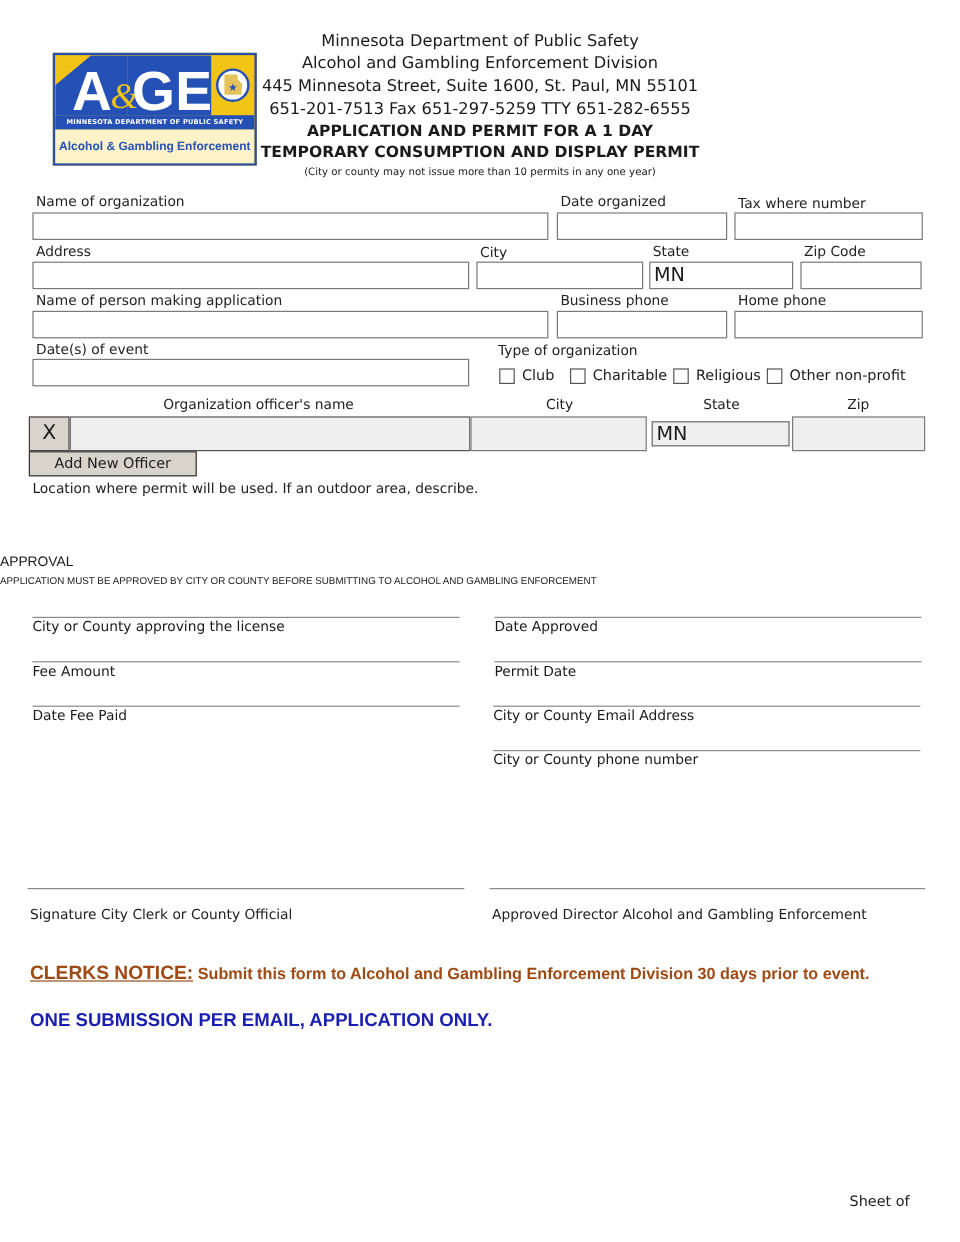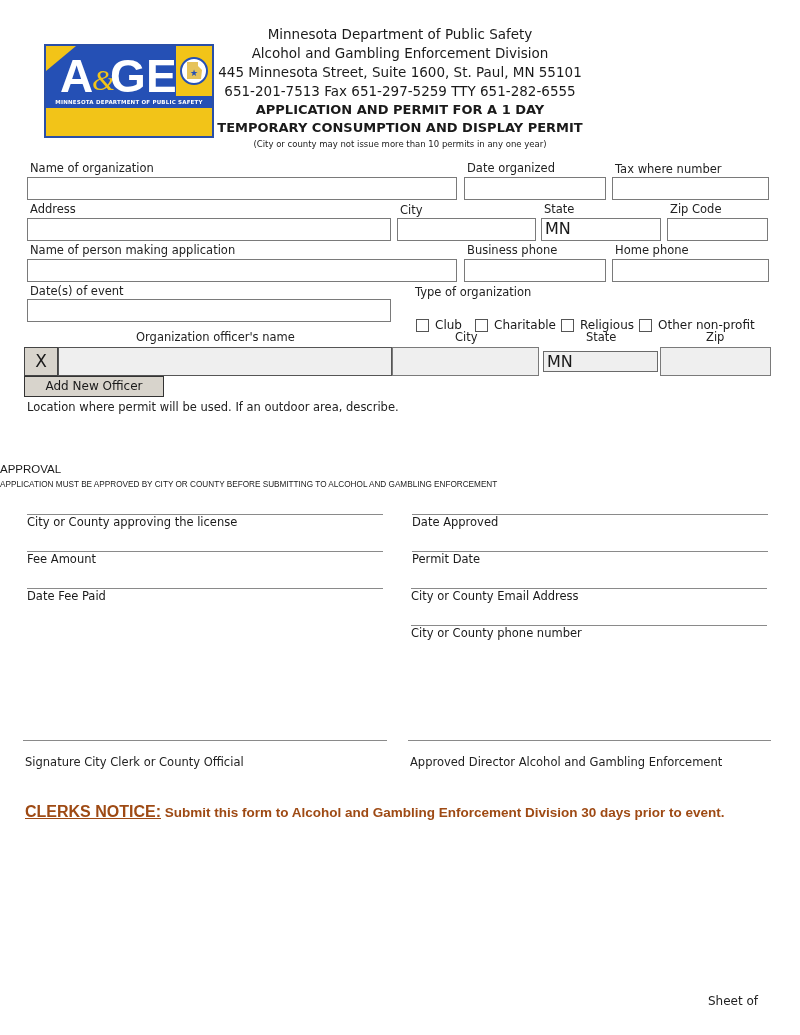--- a/index.html
+++ b/index.html
@@ -8,21 +8,21 @@
   .hdr-line { position: absolute; left: 200px; width: 400px; text-align: center; white-space: nowrap; }
   .hdr-norm { font-size: 13.5px; }
   .hdr-bold { font-size: 13px; font-weight: bold; }
   .hdr-small { font-size: 8.5px; }
   .lbl { position: absolute; font-size: 11.5px; white-space: nowrap; color: #222; }
   .field { position: absolute; box-sizing: border-box; border: 1.5px solid #7a7a7a; background: #fff;
            font-size: 16px; padding: 0 3px; }
   .field.grey { background: #efefef; }
   .cb { display: inline-block; width: 11px; height: 11px; border: 1px solid #555; background: #fff;
         vertical-align: middle; margin-right: 6px; }
-  .cb-item { position: absolute; font-size: 12px; white-space: nowrap; display: flex; align-items: center; margin-top: 12px; }
+  .cb-item { position: absolute; font-size: 12px; white-space: nowrap; display: flex; align-items: center; }
   .btn { position: absolute; box-sizing: border-box; background: #d8d4cc; border: 1.5px solid #333;
          font-size: 12px; text-align: center; cursor: pointer; }
   .line { position: absolute; height: 0; border-top: 1.5px solid #8a8a8a; }
   .cap { position: absolute; text-align: left; font-size: 11.5px; white-space: nowrap; }
   .logo { position: absolute; left: 44px; top: 44px; width: 170px; height: 94px; box-sizing: border-box;
           border: 2px solid #2a4fa8; background: #f2c418; overflow: hidden; }
   .logo .blue-top { position: absolute; left: 0; top: 0; width: 100%; height: 62px; }
   .logo .agencybar { position: absolute; left: 0; top: 50px; width: 100%; height: 12px; background: #2550b5;
           color: #fff; font-size: 5.5px; text-align: center; line-height: 12px; font-weight: bold; letter-spacing: 0.2px; }
   .logo .bottom { position: absolute; left: 0; top: 62px; width: 100%; height: 30px; background: #fdf2c8;
@@ -46,20 +46,21 @@
     <polygon points="60,0 130,0 130,50 60,50" fill="#2550b5"></polygon>
     <text x="14" y="46" font-family="Liberation Sans, sans-serif" font-weight="bold" font-size="46" fill="#ffffff">A</text>
     <text x="46" y="44" font-family="Liberation Serif, serif" font-style="italic" font-size="30" fill="#f2c418">&amp;</text>
     <text x="64" y="46" font-family="Liberation Sans, sans-serif" font-weight="bold" font-size="46" fill="#ffffff">G</text>
     <text x="100" y="46" font-family="Liberation Sans, sans-serif" font-weight="bold" font-size="46" fill="#ffffff">E</text>
     <circle cx="148" cy="25" r="13" fill="#ffffff" stroke="#2550b5" stroke-width="2"></circle>
     <polygon points="141,16 152,16 152,20 156,24 155,33 141,33" fill="#e6c35a"></polygon>
     <text x="144" y="30" font-size="9" fill="#2550b5">★</text>
   </svg>
   <div class="agencybar">MINNESOTA DEPARTMENT OF PUBLIC SAFETY</div>
+  <div class="bottom">Alcohol &amp; Gambling Enforcement</div>
 </div>
 
 <div class="hdr-line hdr-norm" style="top:26px">Minnesota Department of Public Safety</div>
 <div class="hdr-line hdr-norm" style="top:45px">Alcohol and Gambling Enforcement Division</div>
 <div class="hdr-line hdr-norm" style="top:64px">445 Minnesota Street, Suite 1600, St. Paul, MN  55101</div>
 <div class="hdr-line hdr-norm" style="top:83px">651-201-7513 Fax 651-297-5259 TTY 651-282-6555</div>
 <div class="hdr-line hdr-bold" style="top:102px">APPLICATION AND PERMIT FOR A 1 DAY</div>
 <div class="hdr-line hdr-bold" style="top:120px">TEMPORARY CONSUMPTION AND DISPLAY PERMIT</div>
 <div class="hdr-line hdr-small" style="top:139px">(City or county may not issue more than 10 permits in any one year)</div>
 
@@ -144,15 +145,16 @@
 <div class="line" style="left:23px; top:740px; width:364px"></div>
 <div class="lbl" style="left:25px; top:755px; font-size:11.5px">Signature City Clerk or County Official</div>
 <div class="line" style="left:408px; top:740px; width:363px"></div>
 <div class="lbl" style="left:410px; top:755px; font-size:11.5px">Approved Director Alcohol and Gambling Enforcement</div>
 
 <div class="notice">
   <span class="head">CLERKS NOTICE:</span><span class="body"> Submit this form to Alcohol and Gambling Enforcement Division 30 days prior to event.</span>
 </div>
 
 <div class="blue-block">
+  <div>ONE SUBMISSION PER EMAIL, APPLICATION ONLY.</div>
 </div>
 
 <div class="lbl" style="left:708px; top:994px; font-size:12px">Sheet of</div>
 
 </body></html>

